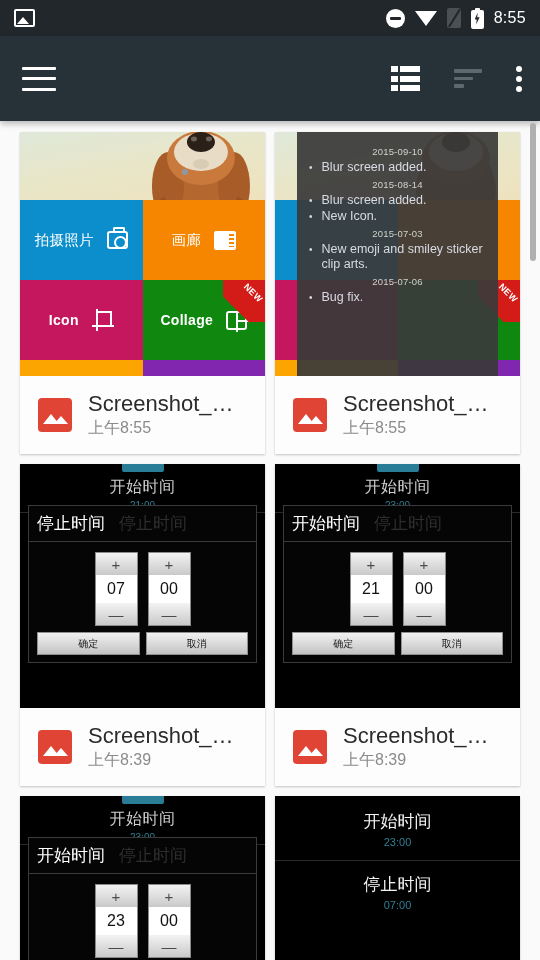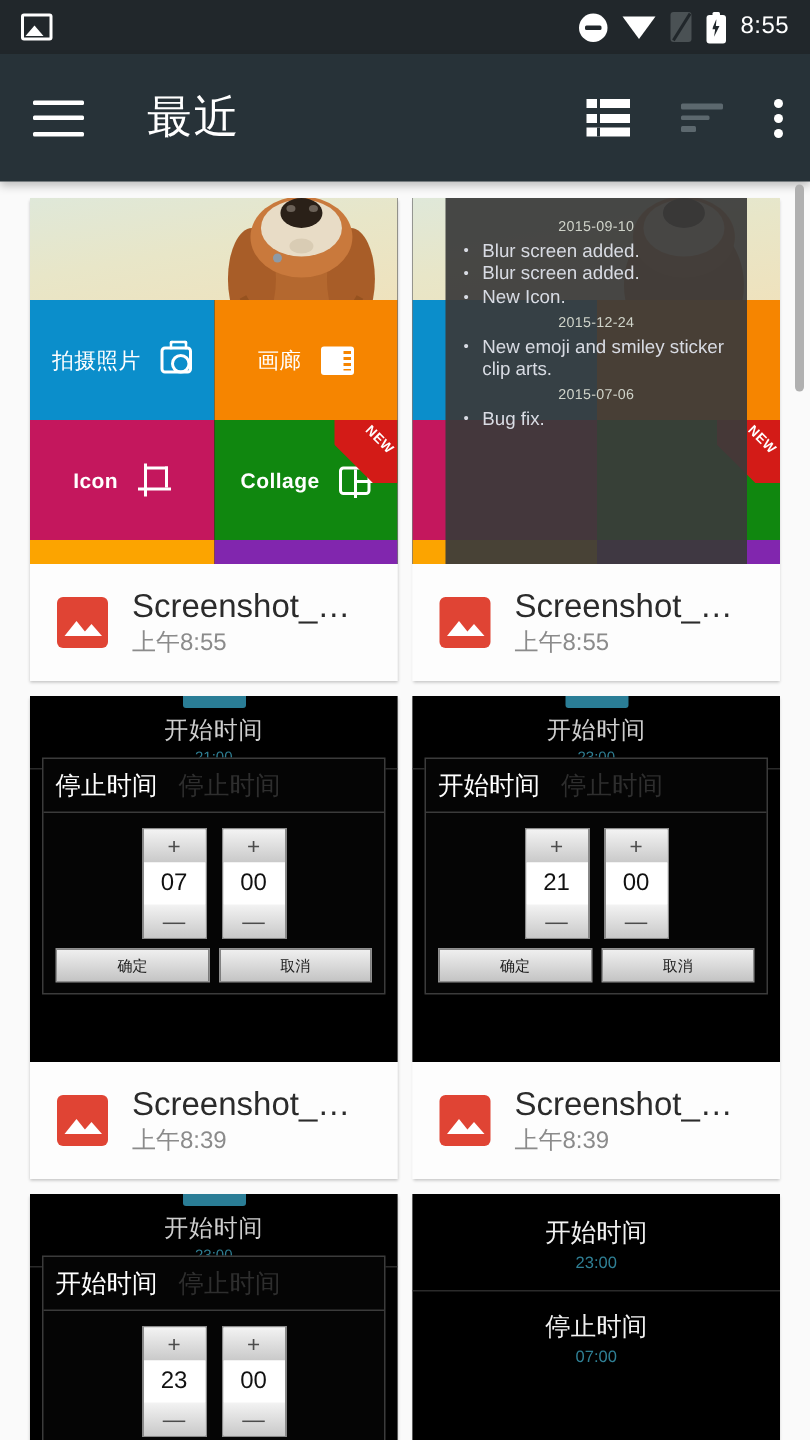--- a/index.html
+++ b/index.html
@@ -172,21 +172,20 @@
     <span class="sb-time">8:55</span>
   </div>
 </div>
 
 <div class="appbar">
   <div class="hamburger">
     <span></span>
       <span></span>
       <span></span>
   </div>
-  <div class="appbar-title">最近</div>
   <div class="appbar-actions">
     <span class="ic-listview">
         <i></i>
         <i></i>
         <i></i>
       </span>
     <span class="ic-sort">
         <i></i>
         <i></i>
         <i></i>
@@ -289,29 +288,30 @@
             <div class="s-amber"></div>
             <div class="s-purple"></div>
           </div>
         </div>
         <div class="changelog">
           <div class="cl-date">2015-09-10</div>
           <div class="cl-item">
             <span class="bul">•</span>
             <span>Blur screen added.</span>
           </div>
+          <div class="cl-date">2015-08-14</div>
           <div class="cl-item">
             <span class="bul">•</span>
             <span>Blur screen added.</span>
           </div>
           <div class="cl-item">
             <span class="bul">•</span>
             <span>New Icon.</span>
           </div>
-          <div class="cl-date">2015-12-24</div>
+          <div class="cl-date">2015-07-03</div>
           <div class="cl-item">
             <span class="bul">•</span>
             <span>New emoji and smiley sticker clip arts.</span>
           </div>
           <div class="cl-date">2015-07-06</div>
           <div class="cl-item">
             <span class="bul">•</span>
             <span>Bug fix.</span>
           </div>
         </div>

